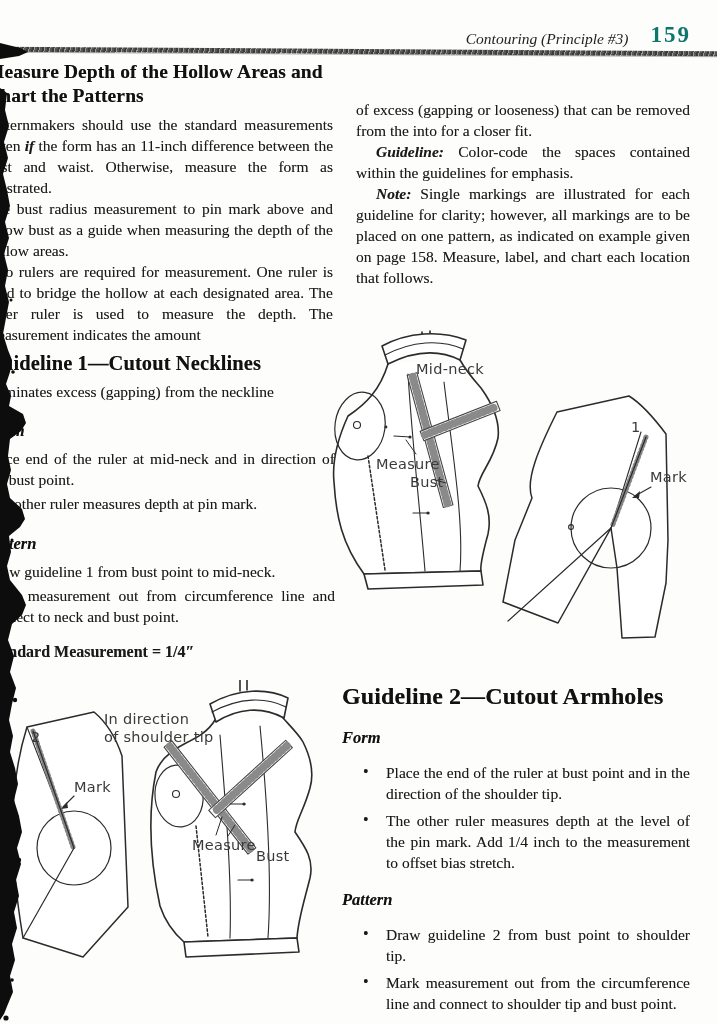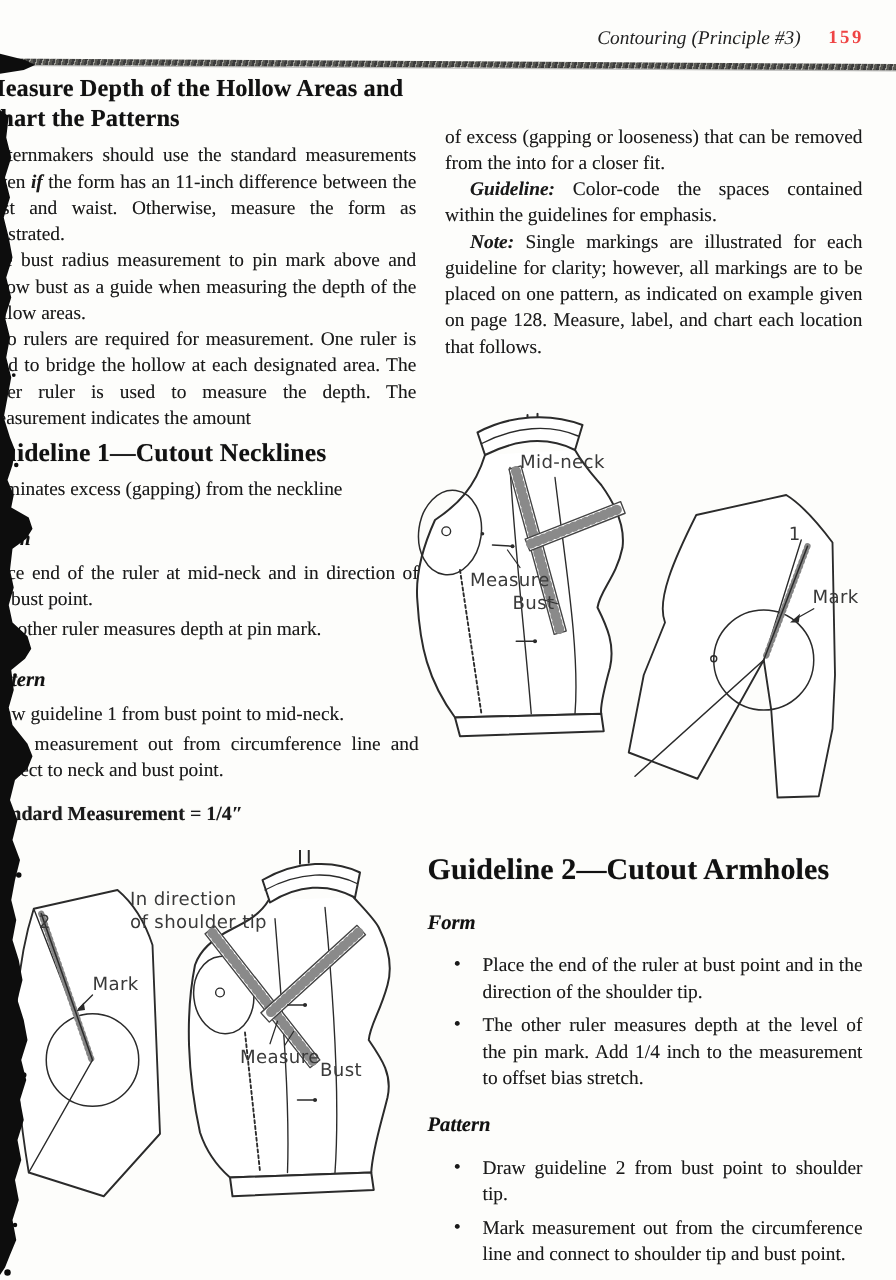--- a/index.html
+++ b/index.html
@@ -6,24 +6,24 @@
   body{
     width:717px;height:1024px;position:relative;
     background:#fdfdfb;color:#1a1a1a;
     font-family:"Liberation Serif","DejaVu Serif",serif;
   }
   .page{position:absolute;inset:0;}
 
   
   .running-head{
     position:absolute;top:22px;right:26px;
-    display:flex;align-items:flex-start;gap:22px;
+    display:flex;align-items:flex-end;gap:22px;
   }
   .rh-title{font-style:italic;font-size:15.5px;color:#222;}
-  .rh-page{font-weight:bold;font-size:15px;letter-spacing:2px;color:#ef4444;}
+  .rh-page{font-weight:bold;font-size:23px;letter-spacing:2px;color:#0f766e;}
 
   
   .head-rule{
     position:absolute;top:49px;left:-4px;width:726px;height:5px;
     background:repeating-linear-gradient(104deg,#3c3c3c 0 2px,#9a9a94 2px 3px,#575752 3px 5px);
     transform:rotate(0.35deg);
     box-shadow:0 1px 0 rgba(60,60,60,.35);
   }
 
   
@@ -89,21 +89,21 @@
   <section class="col left-intro">
     <h2 class="sec">Measure Depth of the Hollow Areas and Chart the Patterns</h2>
     <p class="body mt8"><span>Patternmakers should use the standard measurements given </span><span class="ital">if</span><span> the form has an 11-inch difference between the bust and waist. Otherwise, measure the form as illustrated.</span></p>
     <p class="body mt16">Use bust radius measurement to pin mark above and below bust as a guide when measuring the depth of the hollow areas.</p>
     <p class="body mt8">Two rulers are required for measurement. One ruler is used to bridge the hollow at each designated area. The other ruler is used to measure the depth. The measurement indicates the amount</p>
   </section>
 
   <section class="col right-intro">
     <p class="body">of excess (gapping or looseness) that can be removed from the into for a closer fit.</p>
     <p class="body mt14 indent"><span class="ital">Guideline:</span><span> Color-code the spaces contained within the guidelines for emphasis.</span></p>
-    <p class="body mt14 indent"><span class="ital">Note:</span><span> Single markings are illustrated for each guideline for clarity; however, all markings are to be placed on one pattern, as indicated on example given on page 128. Measure, label, and chart each location that follows.</span></p>
+    <p class="body mt14 indent"><span class="ital">Note:</span><span> Single markings are illustrated for each guideline for clarity; however, all markings are to be placed on one pattern, as indicated on example given on page 158. Measure, label, and chart each location that follows.</span></p>
   </section>
 
   <section class="col g1">
     <h2 class="sec" style="font-size:20.5px">Guideline 1—Cutout Necklines</h2>
     <p class="body">Eliminates excess (gapping) from the neckline</p>
     <div class="sub-label" style="margin-top:19px">Form</div>
     <p class="body item">Place end of the ruler at mid-neck and in direction of the bust point.</p>
     <p class="body item gap">The other ruler measures depth at pin mark.</p>
     <div class="sub-label">Pattern</div>
     <p class="body item">Draw guideline 1 from bust point to mid-neck.</p>

